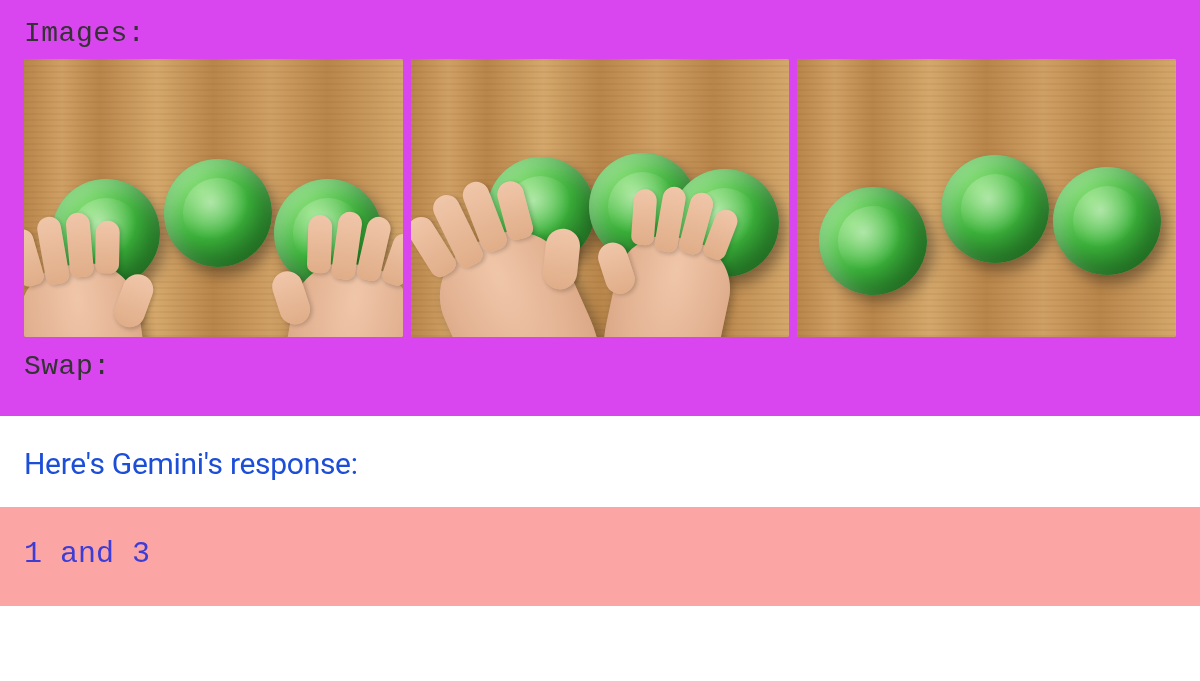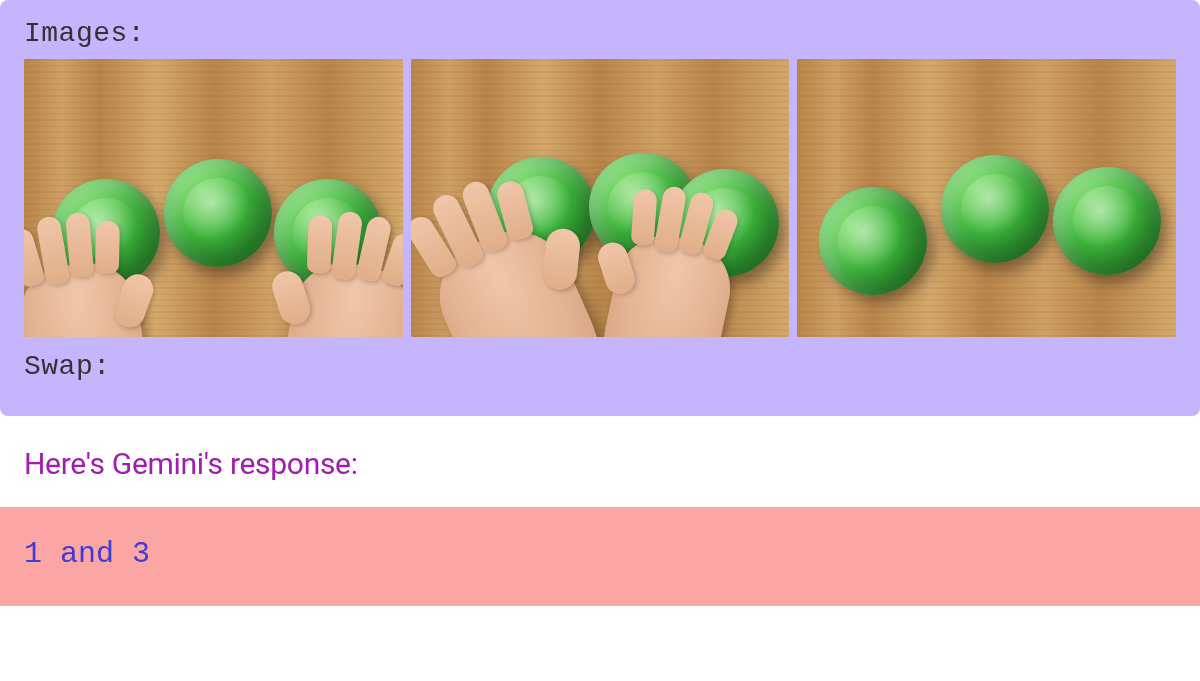--- a/index.html
+++ b/index.html
@@ -4,27 +4,26 @@
 <style>
   * { box-sizing: border-box; margin: 0; padding: 0; }
   body {
     font-family: -apple-system, BlinkMacSystemFont, "Segoe UI", Roboto, Helvetica, Arial, sans-serif;
     background: #fff;
     width: 1200px;
     height: 681px;
     overflow: hidden;
   }
   .code-block {
-    background: #c4b5fd;
+    background: #d946ef;
     padding: 18px 24px 18px 24px;
     font-family: "Courier New", Courier, monospace;
     font-size: 28px;
     color: #333;
     letter-spacing: 0.5px;
-    border-radius: 8px;
   }
   .code-block .label {
     margin-bottom: 10px;
     display: block;
   }
   .images-row {
     display: flex;
     gap: 8px;
     margin-bottom: 14px;
   }
@@ -87,21 +86,21 @@
   .hand .thumb {
     position: absolute;
     width: 36px; height: 64px;
     background: linear-gradient(#f0c6a9, #e0ad88);
     border-radius: 18px;
     top: 20px;
     box-shadow: 2px 2px 5px rgba(0,0,0,0.2);
   }
   .narrative {
     font-size: 30px;
-    color: #a21caf;
+    color: #1d4ed8;
     padding: 30px 24px 26px 24px;
     letter-spacing: -0.3px;
   }
   .response-block {
     background: #fca5a5;
     padding: 24px 24px 28px 24px;
     font-family: "Courier New", Courier, monospace;
     font-size: 30px;
     color: #3c3cd6;
     line-height: 1.55;

